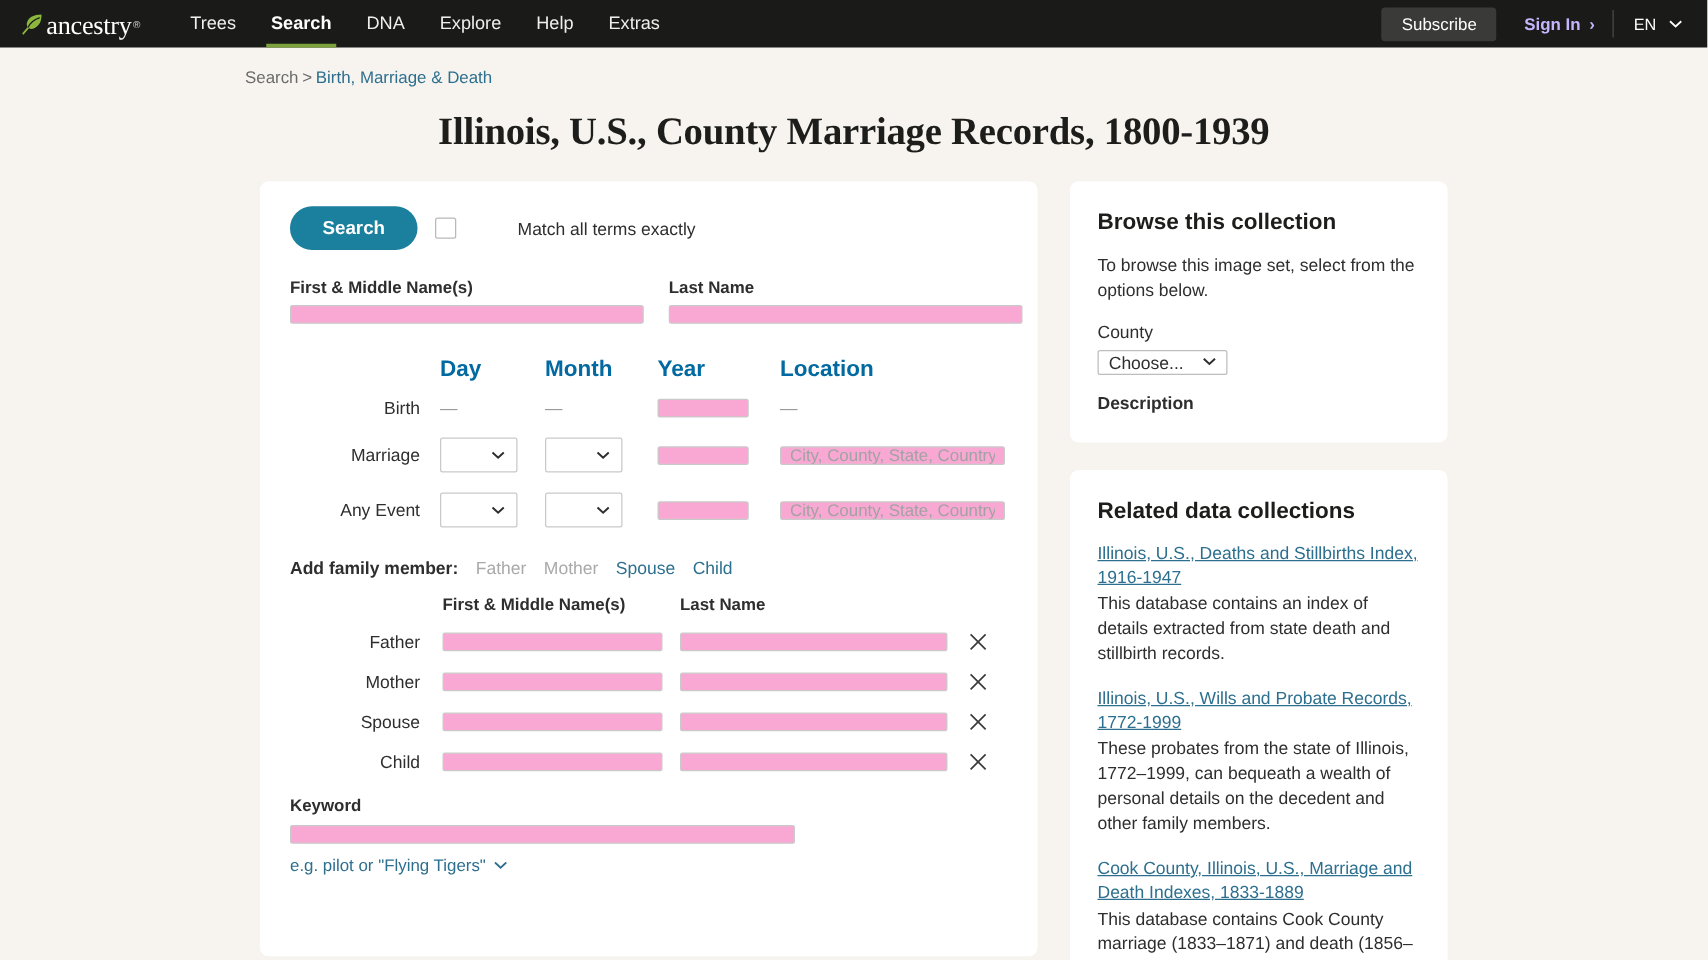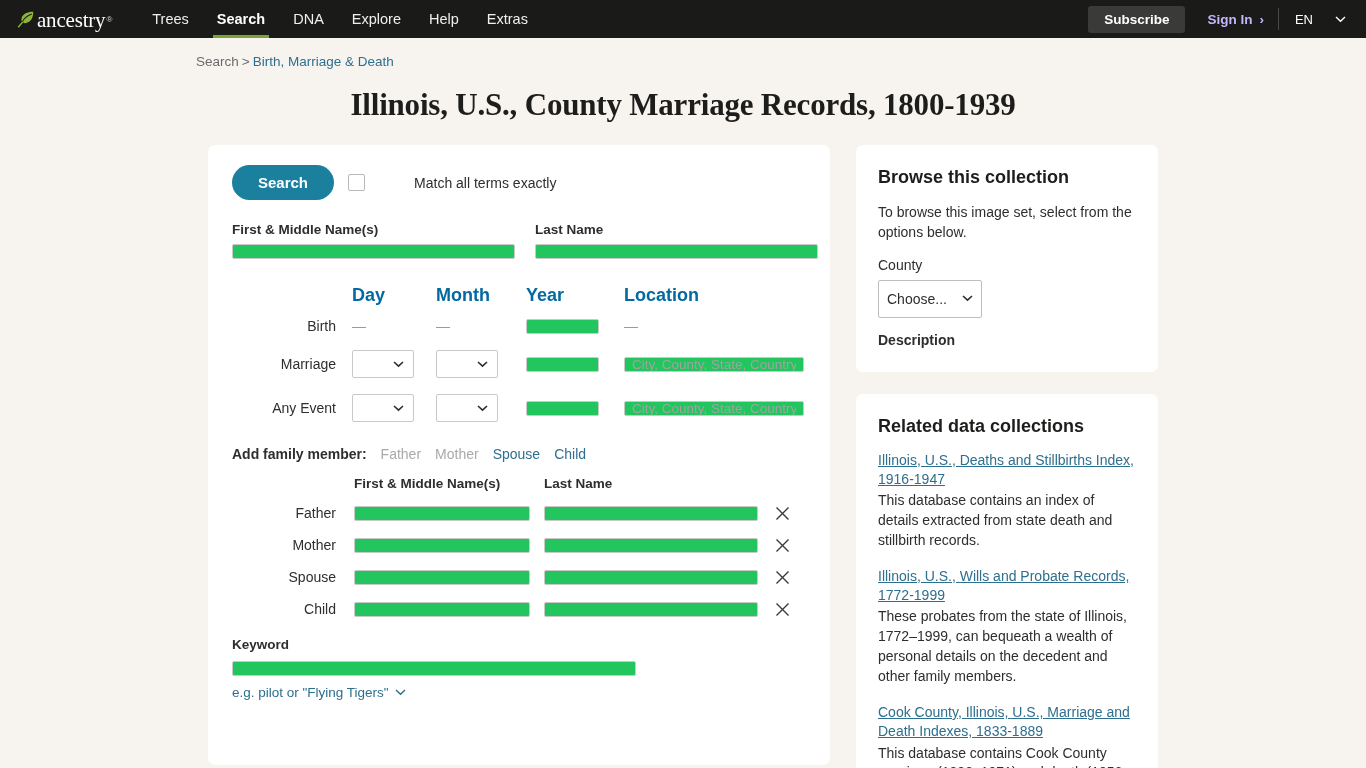--- a/index.html
+++ b/index.html
@@ -65,21 +65,21 @@
   .nav-right {
     margin-left: auto;
     display: flex;
     align-items: center;
     height: 38px;
   }
   .subscribe-btn {
     background: #3a3a38;
     color: #ffffff;
     font-size: 13.5px;
-    font-weight: bold;
+    font-weight: normal;
     border: none;
     border-radius: 3px;
     padding: 6px 16px;
     cursor: pointer;
     font-family: "Liberation Sans", sans-serif;
   }
   .signin {
     display: flex;
     align-items: center;
     gap: 7px;
@@ -87,21 +87,21 @@
     font-weight: bold;
     color: #c4b5fd;
     padding: 0 14px 0 22px;
     cursor: pointer;
     text-decoration: none;
   }
   .nav-divider { width: 1px; height: 22px; background: #4a4a48; }
   .lang {
     display: flex;
     align-items: center;
-    gap: 22px;
+    gap: 10px;
     font-size: 13px;
     color: #ffffff;
     padding: 0 6px 0 16px;
     cursor: pointer;
   }
   .chev { display: inline-block; }
 
   
   .breadcrumb {
     padding: 16px 0 0 196px;
@@ -173,21 +173,21 @@
   .fld-label {
     font-size: 13.5px;
     font-weight: bold;
     color: #2e2e2e;
     margin-bottom: 7px;
   }
   input[type="text"], .txt {
     border: 1px solid #c9c9c9;
     border-radius: 2px;
     height: 15px;
-    background: #22c55e;
+    background: #f9a8d4;
     font-size: 13.5px;
     padding: 0 7px;
     color: #2e2e2e;
     font-family: "Liberation Sans", sans-serif;
     outline: none;
   }
   input::placeholder { color: #a2a2a2; }
   .w-name { width: 283px; }
 
   
@@ -262,21 +262,21 @@
   .side-card { padding: 22px 22px 24px 22px; }
   .side-title {
     font-size: 18px;
     font-weight: bold;
     color: #1d1d1b;
     margin: 0 0 14px 0;
   }
   .side-text { font-size: 14px; line-height: 1.45; color: #2e2e2e; margin: 0 0 14px 0; }
   .side-sublabel { font-size: 14px; font-weight: normal; color: #2e2e2e; margin-bottom: 7px; }
   .county-sel {
-    width: 104px; height: 38px;
+    width: 104px; height: 20px;
     border: 1px solid #bdbdbd;
     border-radius: 2px;
     background: #ffffff;
     display: flex; align-items: center; justify-content: space-between;
     padding: 0 8px;
     font-size: 14px;
     color: #2e2e2e;
     cursor: pointer;
     margin-bottom: 14px;
   }

